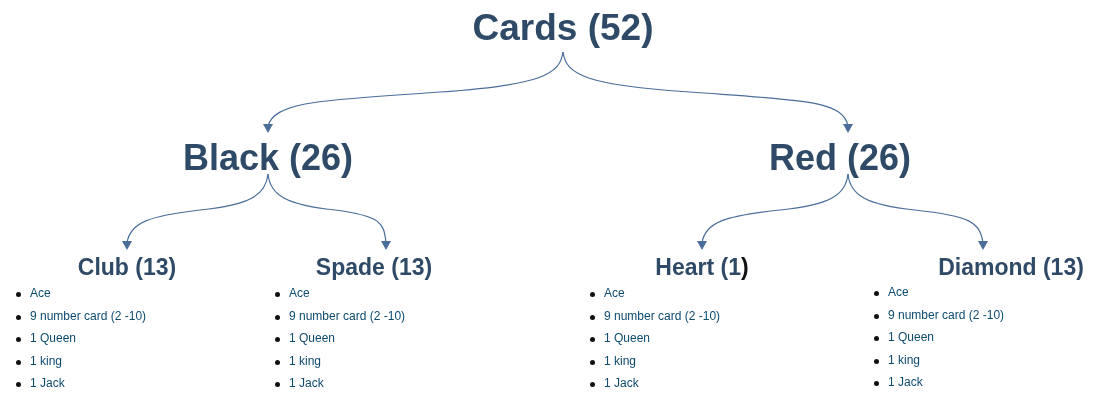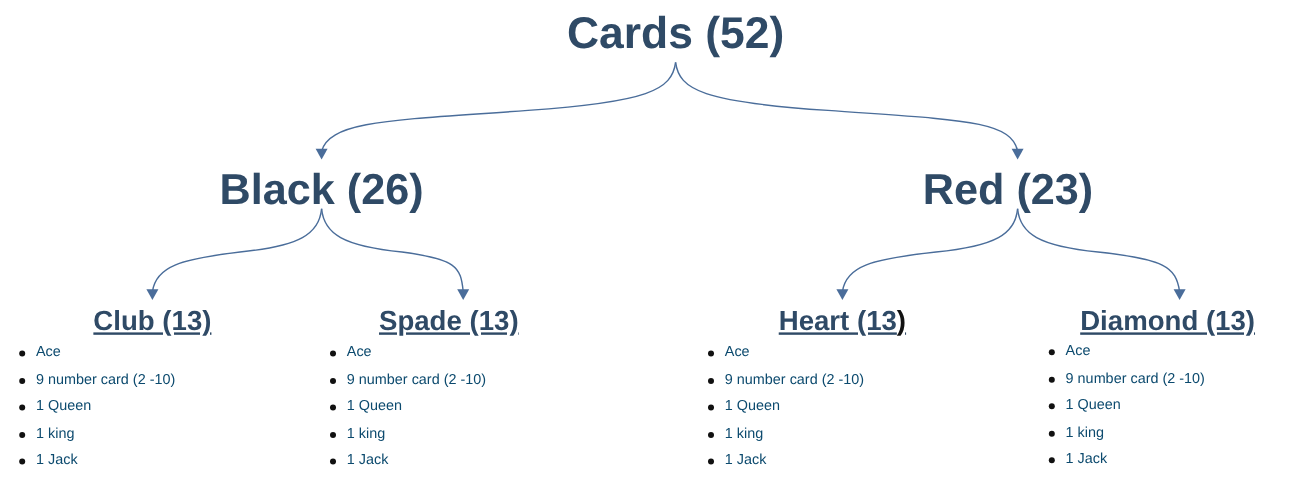--- a/index.html
+++ b/index.html
@@ -17,21 +17,21 @@
     .node {
       position: absolute;
       font-weight: bold;
       color: #2f4a66;
       white-space: nowrap;
       transform: translateX(-50%);
       line-height: 1;
     }
     .node-root { font-size: 37px; top: 9px; }
     .node-l1 { font-size: 36px; top: 140px; }
-    .node-l2 { font-size: 23px; top: 256px; text-decoration: underline; }
+    .node-l2 { font-size: 23px; top: 256px; }
     .node .paren-dark { color: #111111; }
     svg.connectors {
       position: absolute;
       left: 0; top: 0;
       width: 1093px; height: 412px;
     }
     ul.items {
       position: absolute;
       margin: 0;
       padding: 0;
@@ -86,26 +86,26 @@
     <path d="M122,241 L132,241 L127,250 Z"></path>
     <path d="M381,241 L391,241 L386,250 Z"></path>
     <path d="M697,241 L707,241 L702,250 Z"></path>
     <path d="M978,241 L988,241 L983,250 Z"></path>
   </g>
 </svg>
 
 <div class="node node-root" style="left:563px;text-align:center;">Cards (52)</div>
 
 <div class="node node-l1" style="left:268px;">Black (26)</div>
-<div class="node node-l1" style="left:840px;">Red (23)</div>
+<div class="node node-l1" style="left:840px;">Red (26)</div>
 
 <div class="node node-l2" style="left:127px;">Club (13)</div>
 <div class="node node-l2" style="left:374px;">Spade (13)</div>
-<div class="node node-l2" style="left:702px;"><span>Heart (13</span><span class="paren-dark">)</span></div>
-<div class="node node-l2" style="left:973px;">Diamond (13)</div>
+<div class="node node-l2" style="left:702px;"><span>Heart (1</span><span class="paren-dark">)</span></div>
+<div class="node node-l2" style="left:1011px;">Diamond (13)</div>
 
 <ul class="items" style="left:14px;">
   <li>Ace</li>
   <li>9 number card (2 -10)</li>
   <li>1 Queen</li>
   <li>1 king</li>
   <li>1 Jack</li>
 </ul>
 
 <ul class="items" style="left:273px;">

